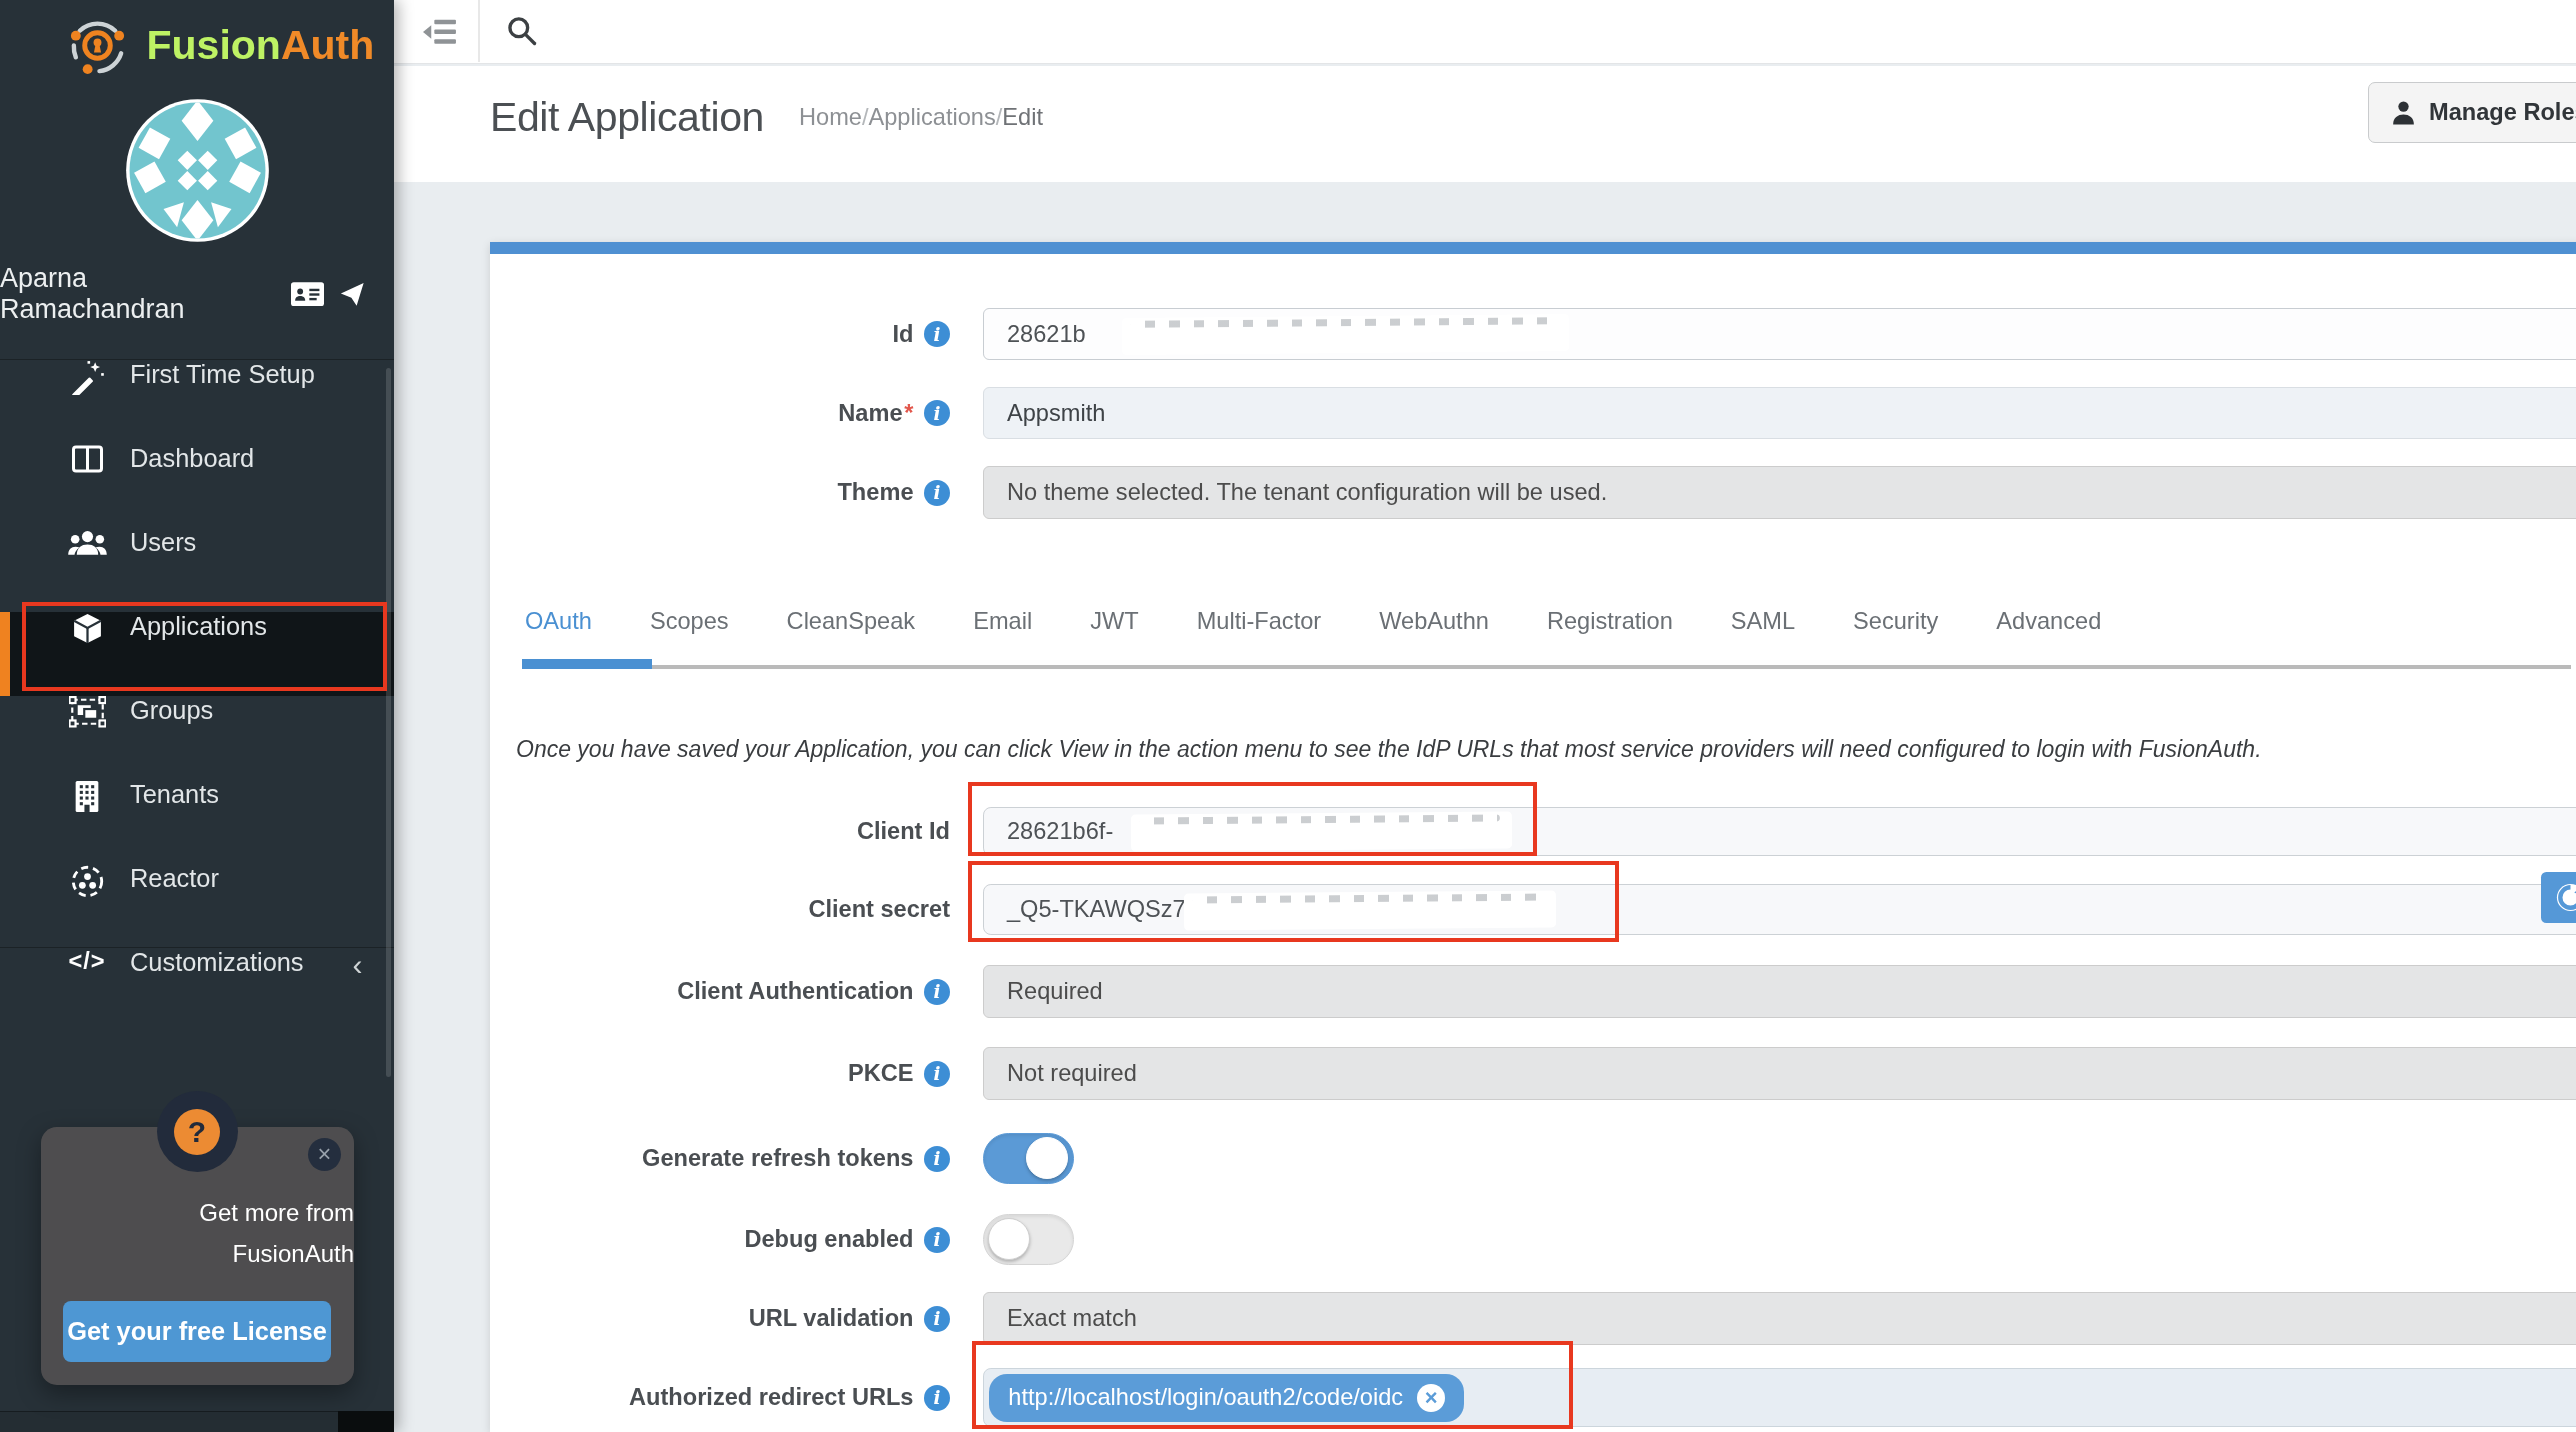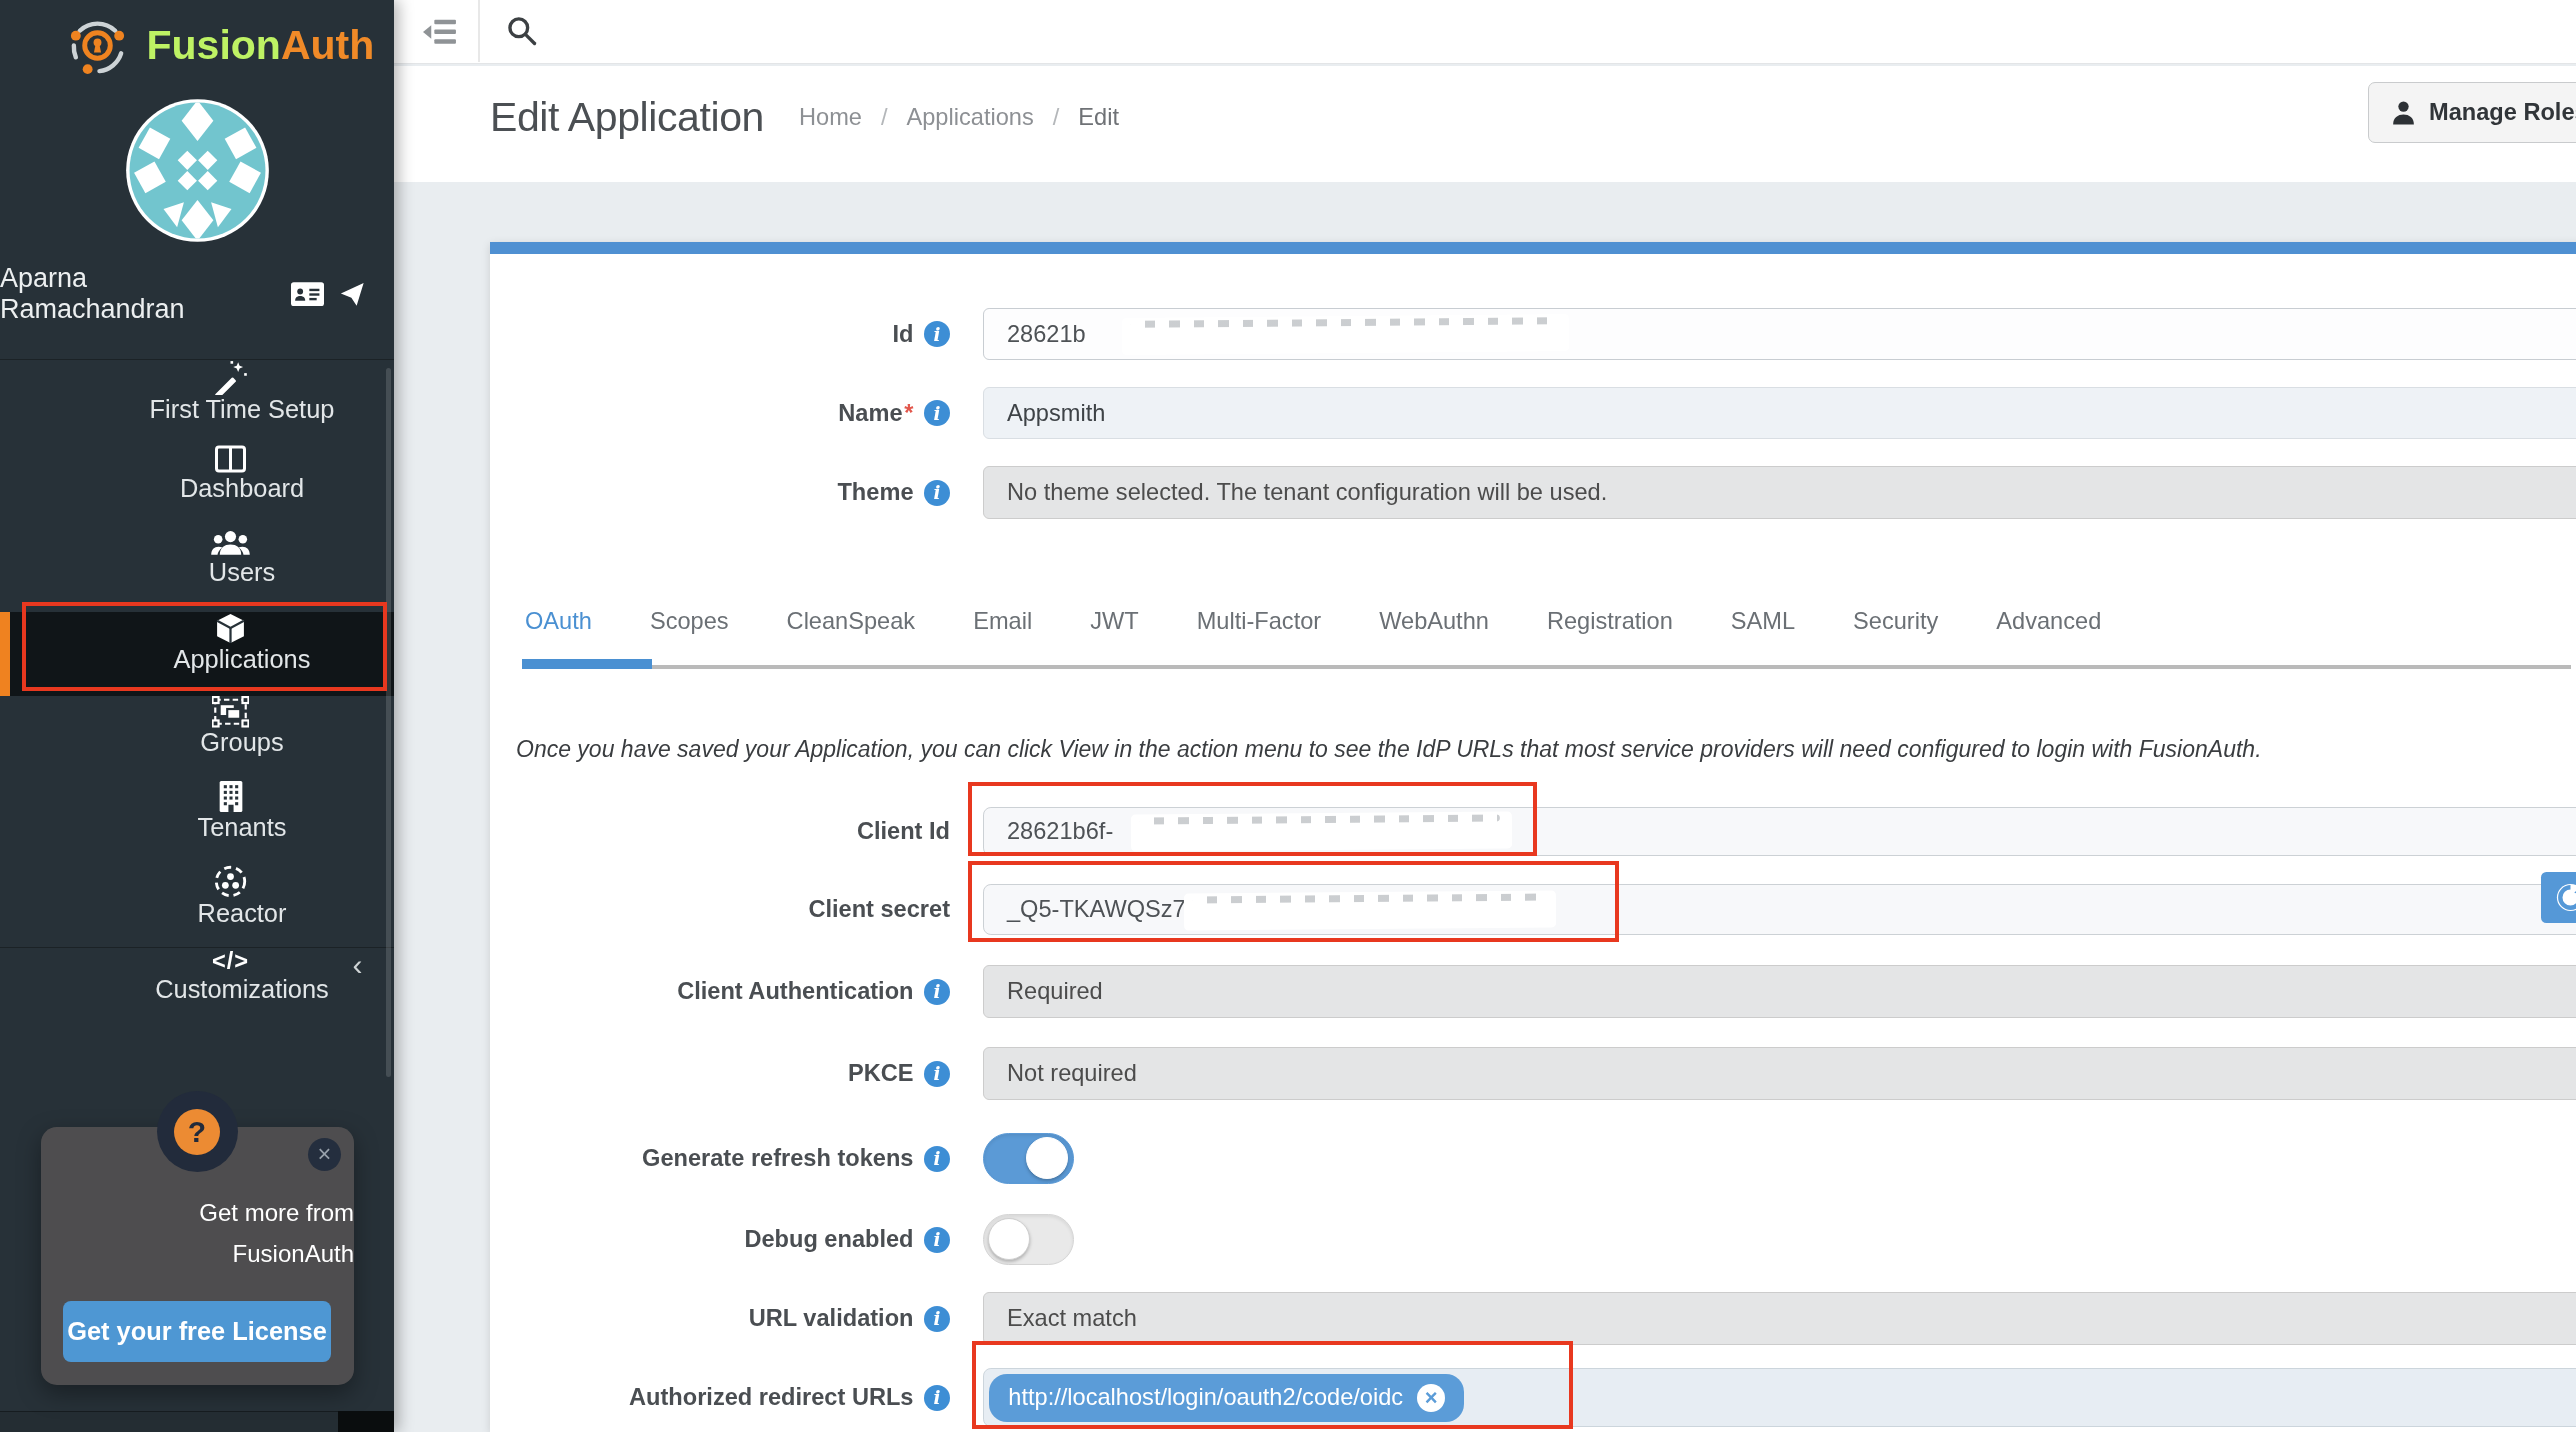--- a/index.html
+++ b/index.html
@@ -14,21 +14,21 @@
                   align-items:center; justify-content:center; cursor:pointer; }
   .topbar-divider { position:absolute; left:84px; top:0; width:1.8px; height:62px; background:#e8e8e8; }
   .search-wrap { position:absolute; left:112px; top:0; height:62px; display:flex; align-items:center; gap:19px; }
   .search-input { border:none; outline:none; font-size:24.5px; width:1138px; color:#3c4043;
                   font-family:"Liberation Sans", sans-serif; background:transparent; }
   .search-input::placeholder { color:#9aa0a5; }
 
   
   .page-header { position:absolute; left:394px; top:66px; width:2182px; height:116px; background:#fff; z-index:4; }
   .page-title { position:absolute; left:96px; top:79px; font-size:41px; color:#4b4f53; font-weight:400; letter-spacing:-0.4px; transform:translateY(-50%); top:51px; }
-  .breadcrumb { position:absolute; left:405px; top:51px; transform:translateY(-50%); display:flex; gap:19px;
+  .breadcrumb { position:absolute; left:405px; top:51px; transform:translateY(-50%); display:flex; 
                 font-size:23.6px; color:#8d9094; align-items:baseline; }
   .breadcrumb .sep { color:#b4b7ba; }
   .breadcrumb .crumb { cursor:pointer; }
   .breadcrumb .crumb.current { color:#6f7276; }
   .manage-roles-btn { position:absolute; left:1974px; top:15.8px; height:61px; width:280px;
                       background:#f4f4f4; border:1.8px solid #c9cbcd; border-radius:7px;
                       display:flex; align-items:center; gap:14px; padding:0 23px;
                       font-size:23.6px; font-weight:700; color:#313539; cursor:pointer; }
 
   
@@ -37,22 +37,22 @@
   .brand { position:absolute; left:66px; top:14px; display:flex; align-items:center; gap:17.5px; cursor:pointer; }
   .brand-fusion { font-size:41px; font-weight:700; color:#bef264; }
   .brand-auth { font-size:41px; font-weight:700; color:#f08a28; }
   .avatar { position:absolute; left:125px; top:98px; width:145px; height:145px; }
   .username-row { position:absolute; left:0; top:263px; width:364px; display:flex; align-items:center;
                   justify-content:center; gap:15.8px; }
   .username { color:#eceff0; font-size:27px; }
   .uicon { display:inline-flex; cursor:pointer; }
 
   .menu { position:absolute; left:0; top:359px; width:394px; border-top:1.8px solid #1b2226; }
-  .menu-item { position:relative; height:84px; display:flex; align-items:center; padding-left:67px;
-               cursor:pointer;flex-direction:column; }
+  .menu-item { position:relative; height:84px; display:flex; padding-left:67px;
+               cursor:pointer; }
   .menu-item .mi-icon { width:40px; display:flex; justify-content:center; }
   .menu-item .mi-label { margin-left:23px; color:#e2e6e8; font-size:25.4px; }
   .menu-item.active { background:#101518; }
   .menu-item.active::before { content:""; position:absolute; left:0; top:0; width:9.6px; height:100%;
                               background:#ef8220; }
   .menu-footer { position:absolute; left:0; top:947px; width:394px; border-top:1.8px solid #1b2226; }
   .menu-footer .menu-item { height:86px; }
   .chevron { position:absolute; right:31.5px; color:#cfd4d6; font-size:30px; }
   .code-glyph { color:#fff; font-size:23.6px; font-weight:700; letter-spacing:0.9px; }
   .scroll-hint { position:absolute; left:386px; top:368px; width:5.3px; height:709px;

